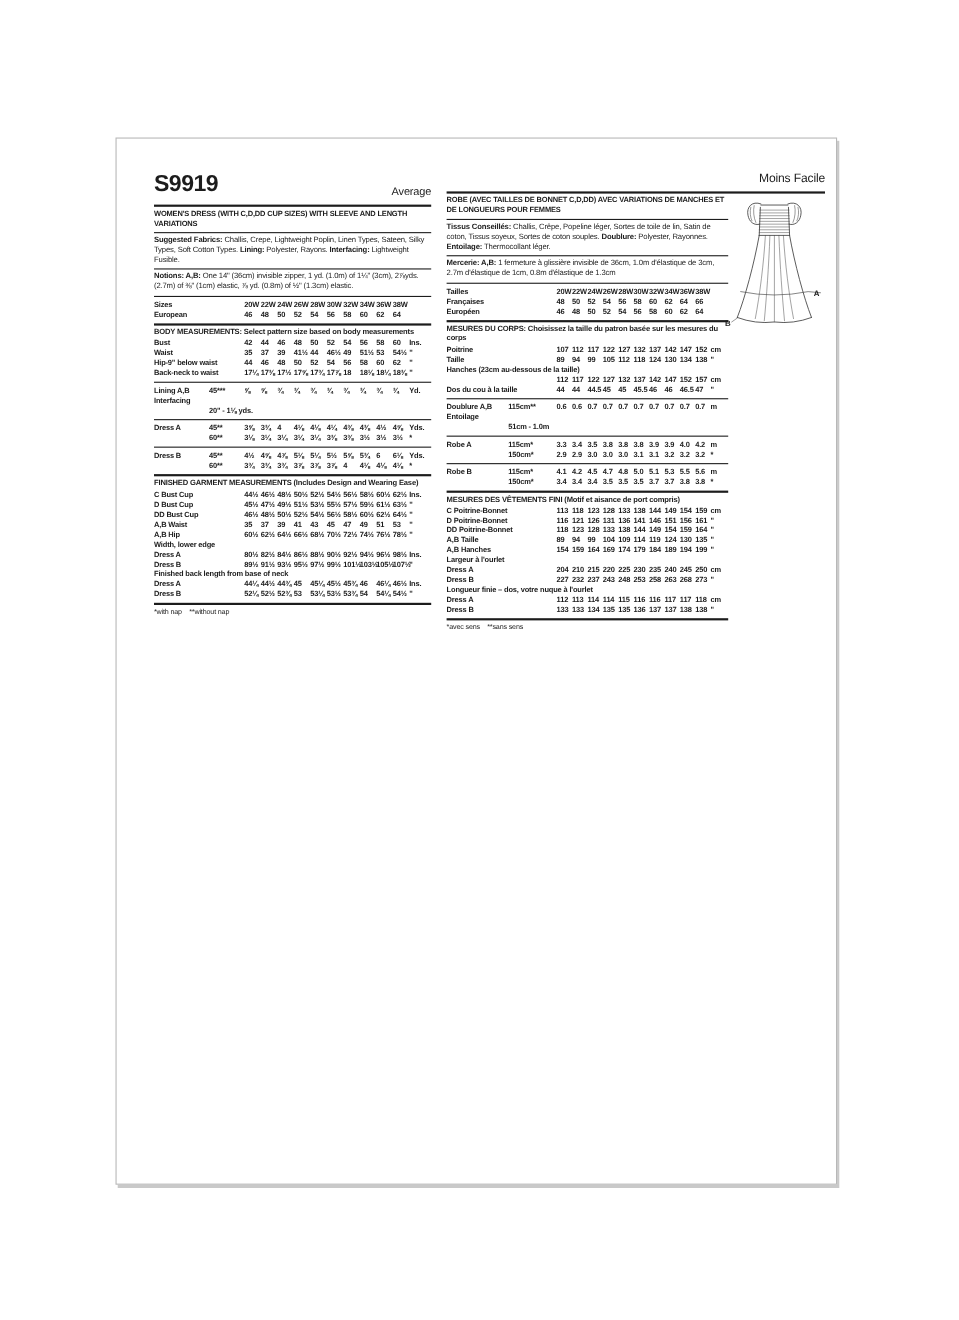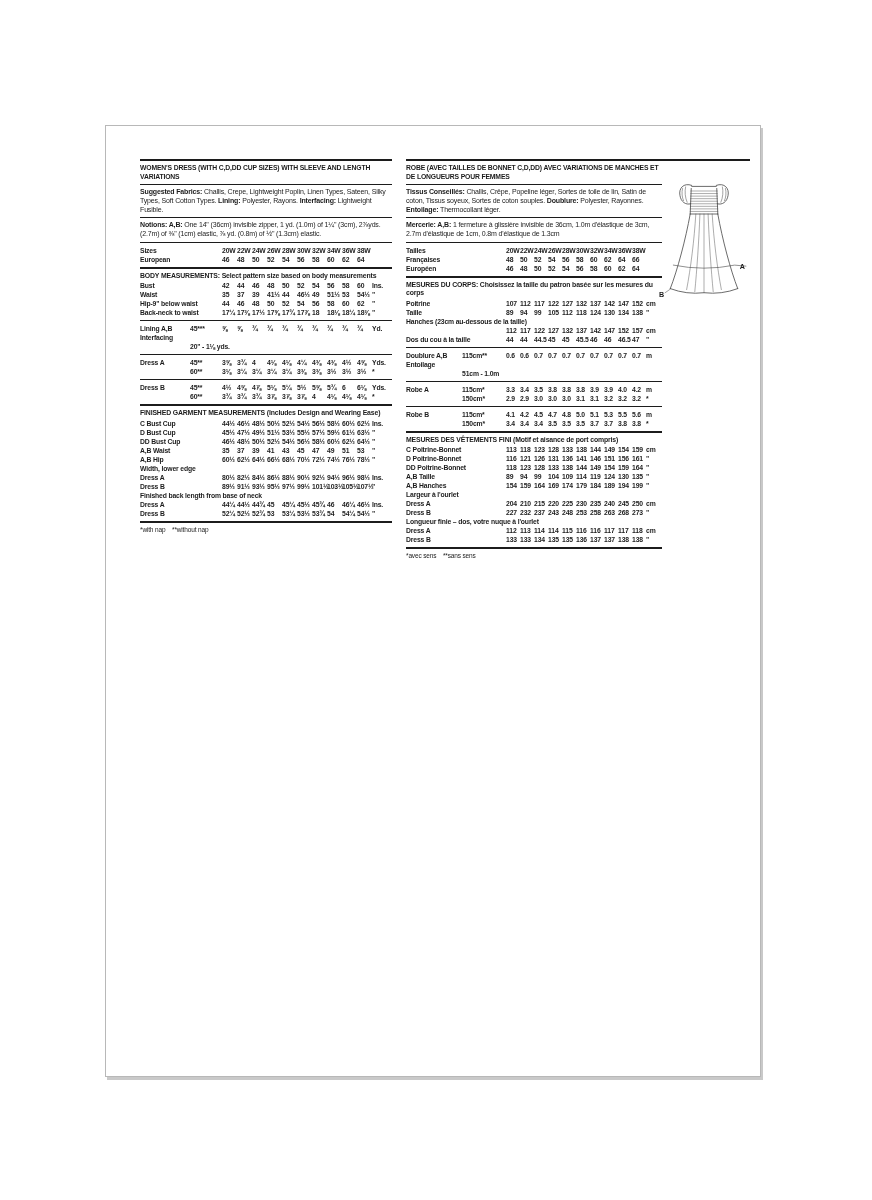--- a/index.html
+++ b/index.html
@@ -41,20 +41,24 @@
   .illustration { position:absolute; right:0; top:12px; width:92px; height:138px; }
   .illustration svg { width:100%; height:100%; }
 </style>
 </head>
 <body>
 
 <div class="canvas">
   <div class="paper">
 
     <div class="col col-left">
+      <div class="hdr-row">
+        <span class="code">S9919</span>
+        <span class="difficulty">Average</span>
+      </div>
       <div class="hr thick"></div>
       <div class="title">WOMEN'S DRESS (WITH C,D,DD CUP SIZES) WITH SLEEVE AND LENGTH VARIATIONS</div>
       <div class="hr"></div>
       <div class="para"><span class="b">Suggested Fabrics:</span><span> Challis, Crepe, Lightweight Poplin, Linen Types, Sateen, Silky Types, Soft Cotton Types. </span><span class="b">Lining:</span><span> Polyester, Rayons. </span><span class="b">Interfacing:</span><span> Lightweight Fusible.</span></div>
       <div class="hr"></div>
       <div class="para"><span class="b">Notions: A,B:</span><span> One 14" (36cm) invisible zipper, 1 yd. (1.0m) of 1¼" (3cm), 2⅞yds. (2.7m) of ⅜" (1cm) elastic, ⅞ yd. (0.8m) of ½" (1.3cm) elastic.</span></div>
       <div class="hr"></div>
       <div class="tbl grid-left">
           <div class="trow">
             <div class="tcell lbl">Sizes</div>
@@ -363,20 +367,23 @@
             <div class="tcell val">54¼</div>
             <div class="tcell val">54½</div>
             <div class="tcell unit">"</div>
           </div>
         </div>
       <div class="hr thick"></div>
       <div class="footnote">*with nap    **without nap</div>
     </div>
 
     <div class="col col-right">
+      <div class="hdr-row" style="justify-content:flex-end;">
+        <span class="difficulty" style="font-size:11px;">Moins Facile</span>
+      </div>
       <div class="hr thick"></div>
 
       <div class="illustration">
         <svg viewBox="0 0 90 135" fill="none" stroke="#4a4a4a" stroke-width="0.8" stroke-linecap="round">
 
           <path d="M33,17 C25,14 20,20 21.5,27 C22.5,33 27,36.5 32,35"></path>
           <path d="M24,20 C23,24 23.5,29 25,32" stroke-width="0.5"></path>
           <path d="M27,18.5 C26,23 26.5,29 28.5,33.5" stroke-width="0.5"></path>
 
           <path d="M57,17 C65,14 70,20 68.5,27 C67.5,33 63,36.5 58,35"></path>

